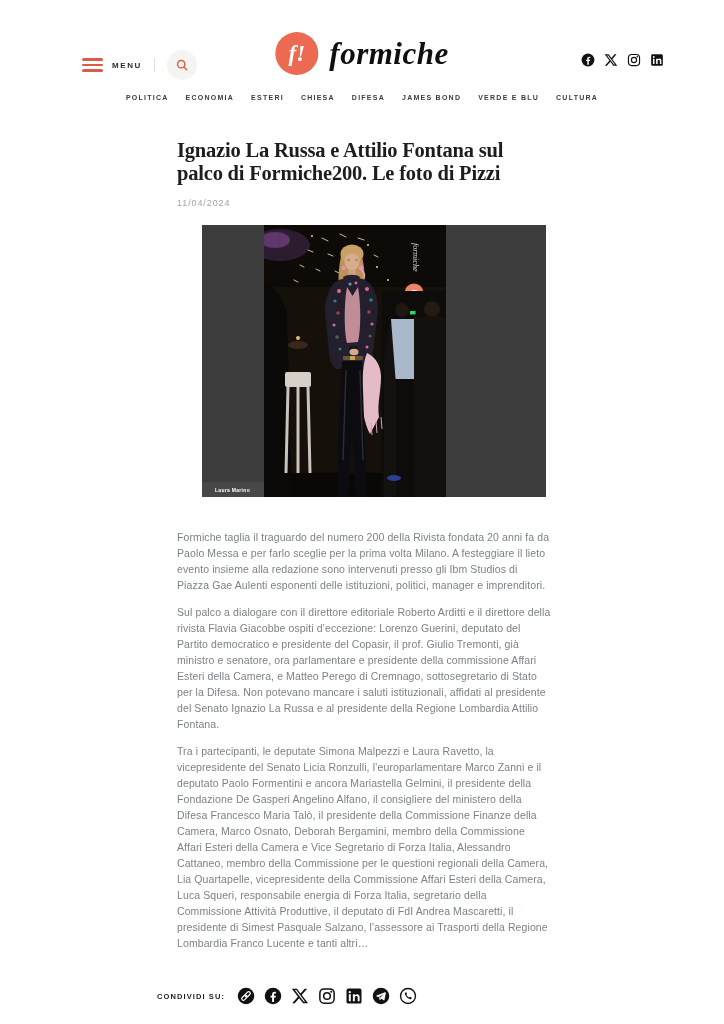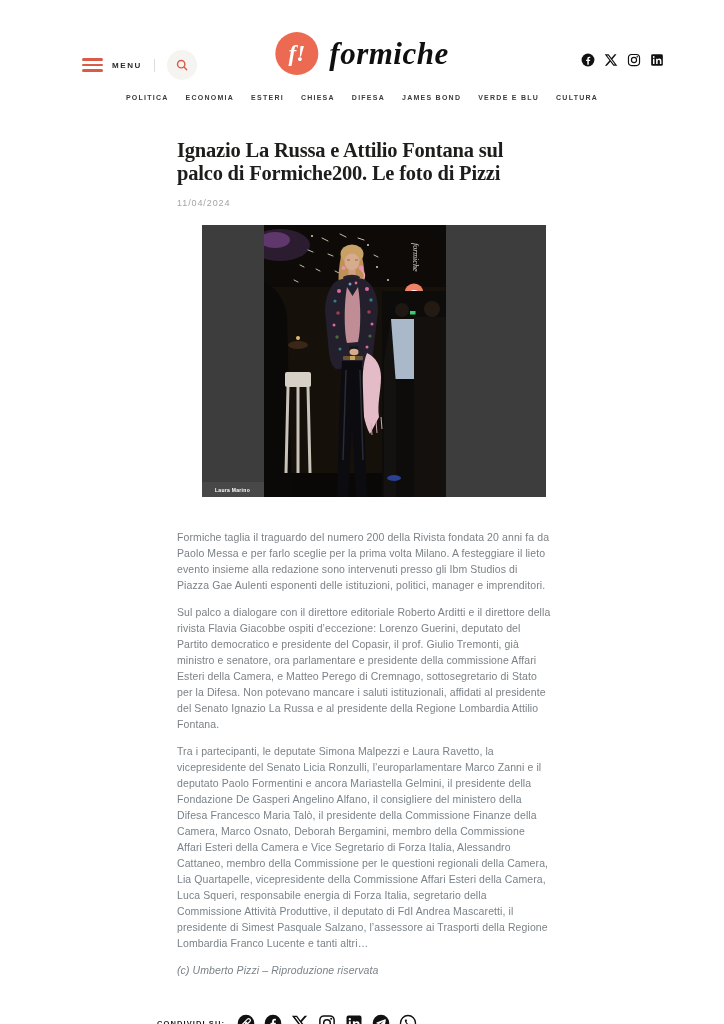--- a/index.html
+++ b/index.html
@@ -226,21 +226,20 @@
 
           <ellipse cx="130" cy="253" rx="7" ry="3" fill="#2b3f93"></ellipse>
         </svg>
       </div>
       <figcaption class="photo-caption">Laura Marino</figcaption>
     </figure>
 
     <p>Formiche taglia il traguardo del numero 200 della Rivista fondata 20 anni fa da Paolo Messa e per farlo sceglie per la prima volta Milano. A festeggiare il lieto evento insieme alla redazione sono intervenuti presso gli Ibm Studios di Piazza Gae Aulenti esponenti delle istituzioni, politici, manager e imprenditori.</p>
     <p>Sul palco a dialogare con il direttore editoriale Roberto Arditti e il direttore della rivista Flavia Giacobbe ospiti d’eccezione: Lorenzo Guerini, deputato del Partito democratico e presidente del Copasir, il prof. Giulio Tremonti, già ministro e senatore, ora parlamentare e presidente della commissione Affari Esteri della Camera, e Matteo Perego di Cremnago, sottosegretario di Stato per la Difesa. Non potevano mancare i saluti istituzionali, affidati al presidente del Senato Ignazio La Russa e al presidente della Regione Lombardia Attilio Fontana.</p>
     <p>Tra i partecipanti, le deputate Simona Malpezzi e Laura Ravetto, la vicepresidente del Senato Licia Ronzulli, l’europarlamentare Marco Zanni e il deputato Paolo Formentini e ancora Mariastella Gelmini, il presidente della Fondazione De Gasperi Angelino Alfano, il consigliere del ministero della Difesa Francesco Maria Talò, il presidente della Commissione Finanze della Camera, Marco Osnato, Deborah Bergamini, membro della Commissione Affari Esteri della Camera e Vice Segretario di Forza Italia, Alessandro Cattaneo, membro della Commissione per le questioni regionali della Camera, Lia Quartapelle, vicepresidente della Commissione Affari Esteri della Camera, Luca Squeri, responsabile energia di Forza Italia, segretario della Commissione Attività Produttive, il deputato di FdI Andrea Mascaretti, il presidente di Simest Pasquale Salzano, l’assessore ai Trasporti della Regione Lombardia Franco Lucente e tanti altri…</p>
-    <p class="credit-line">(c) Umberto Pizzi – Riproduzione riservata</p>
   </main>
 
   <div class="share-row">
     <span class="share-label">CONDIVIDI SU:</span>
     <a href="#" aria-label="copy link">
       <svg viewBox="0 0 24 24">
           <circle cx="12" cy="12" r="11" fill="#111"></circle>
           <g transform="rotate(-45 12 12)" fill="none" stroke="#fff" stroke-width="1.6">
             <rect x="4.8" y="9.8" width="8.2" height="4.4" rx="2.2"></rect>
             <rect x="11" y="9.8" width="8.2" height="4.4" rx="2.2"></rect>

